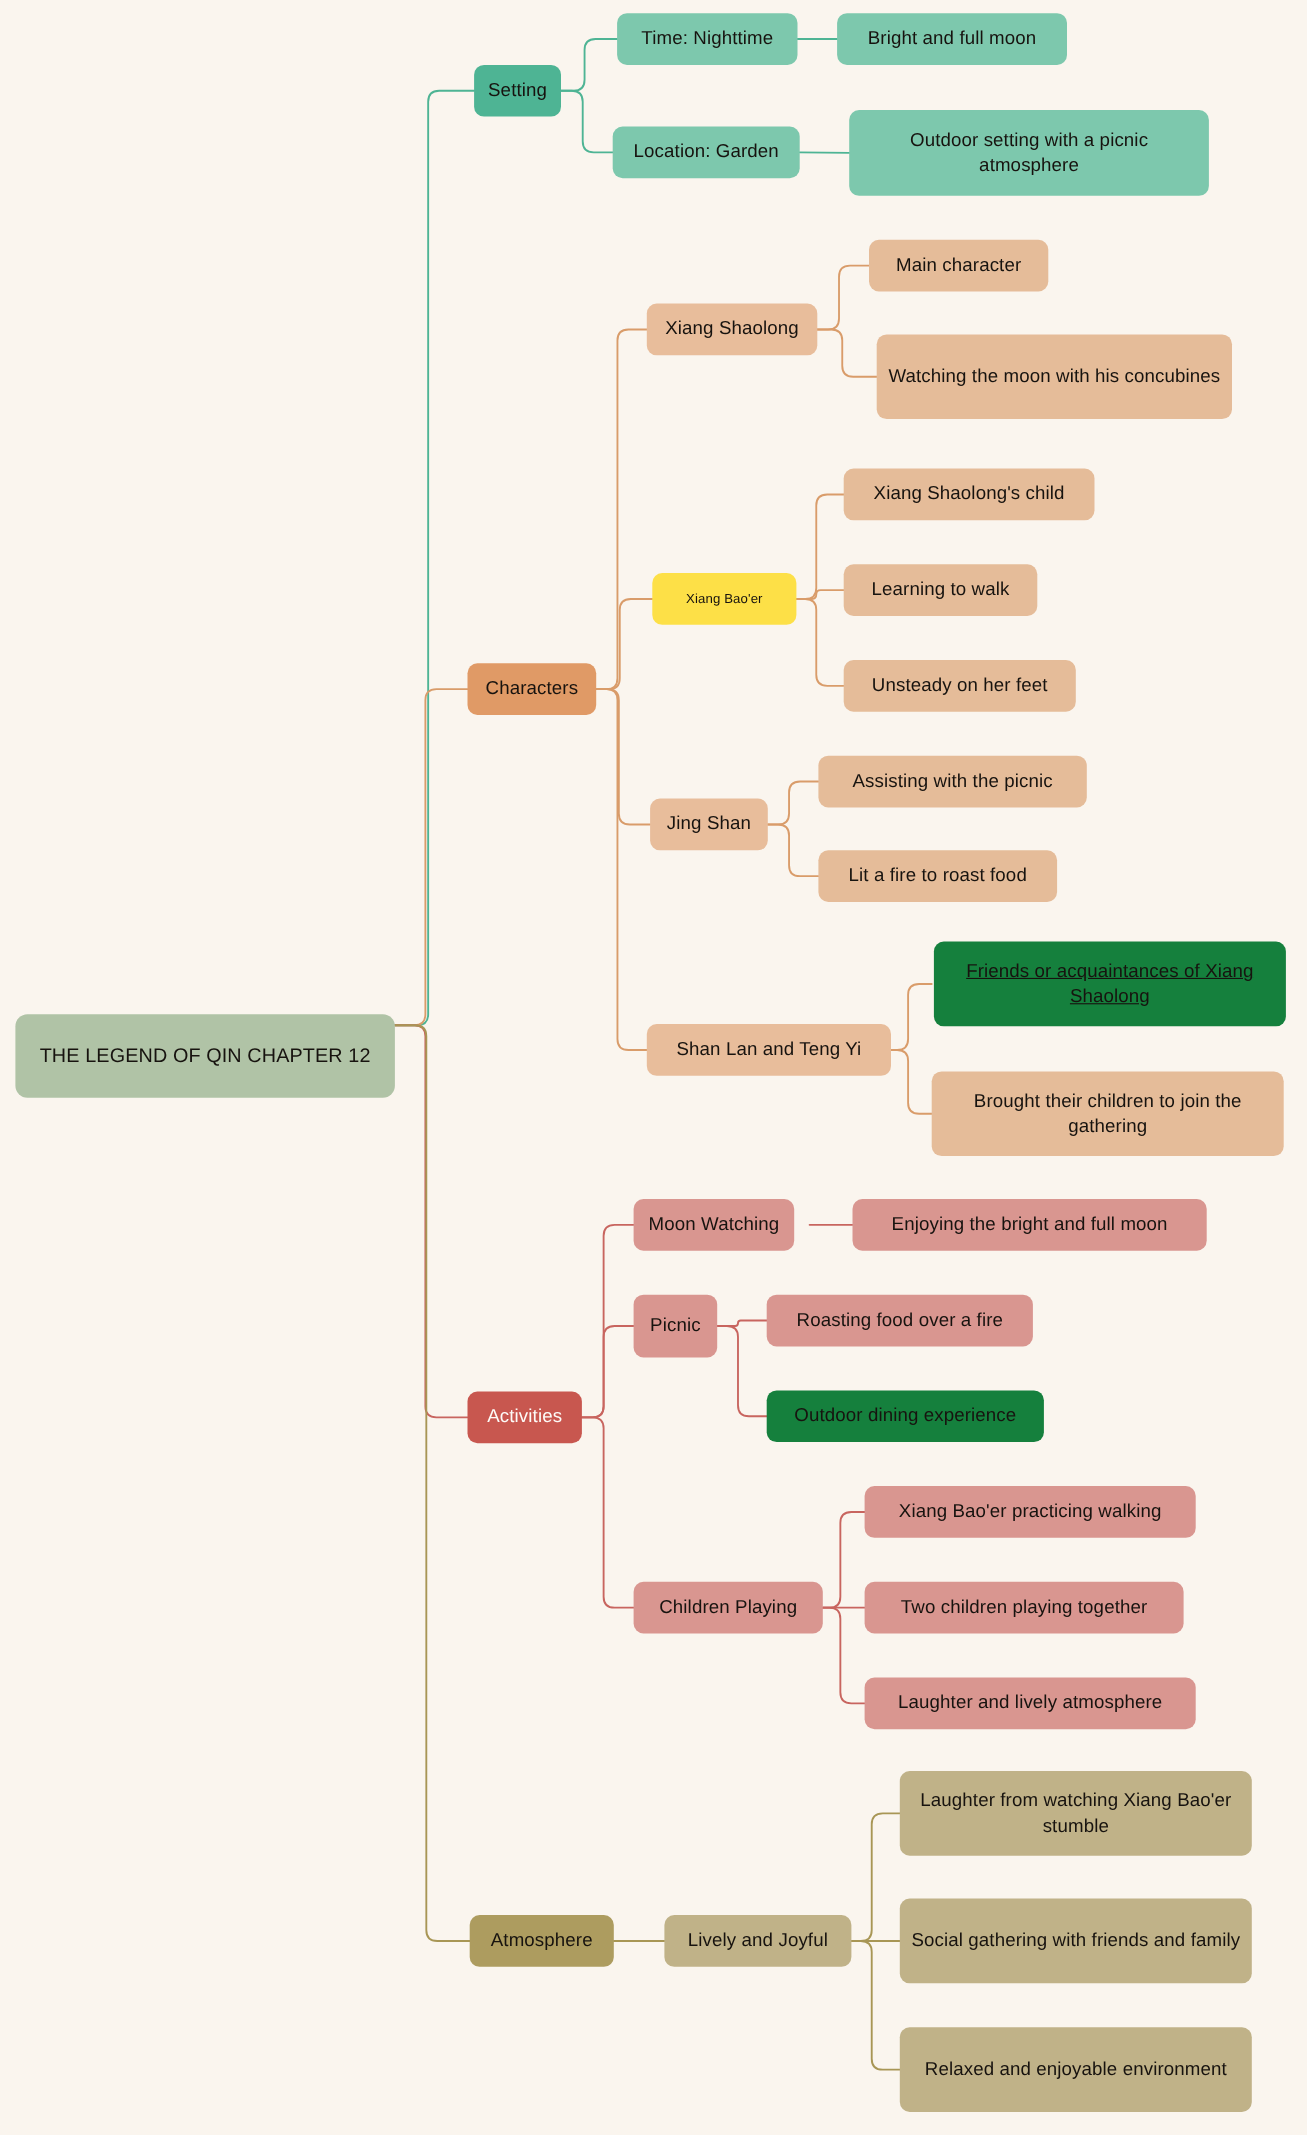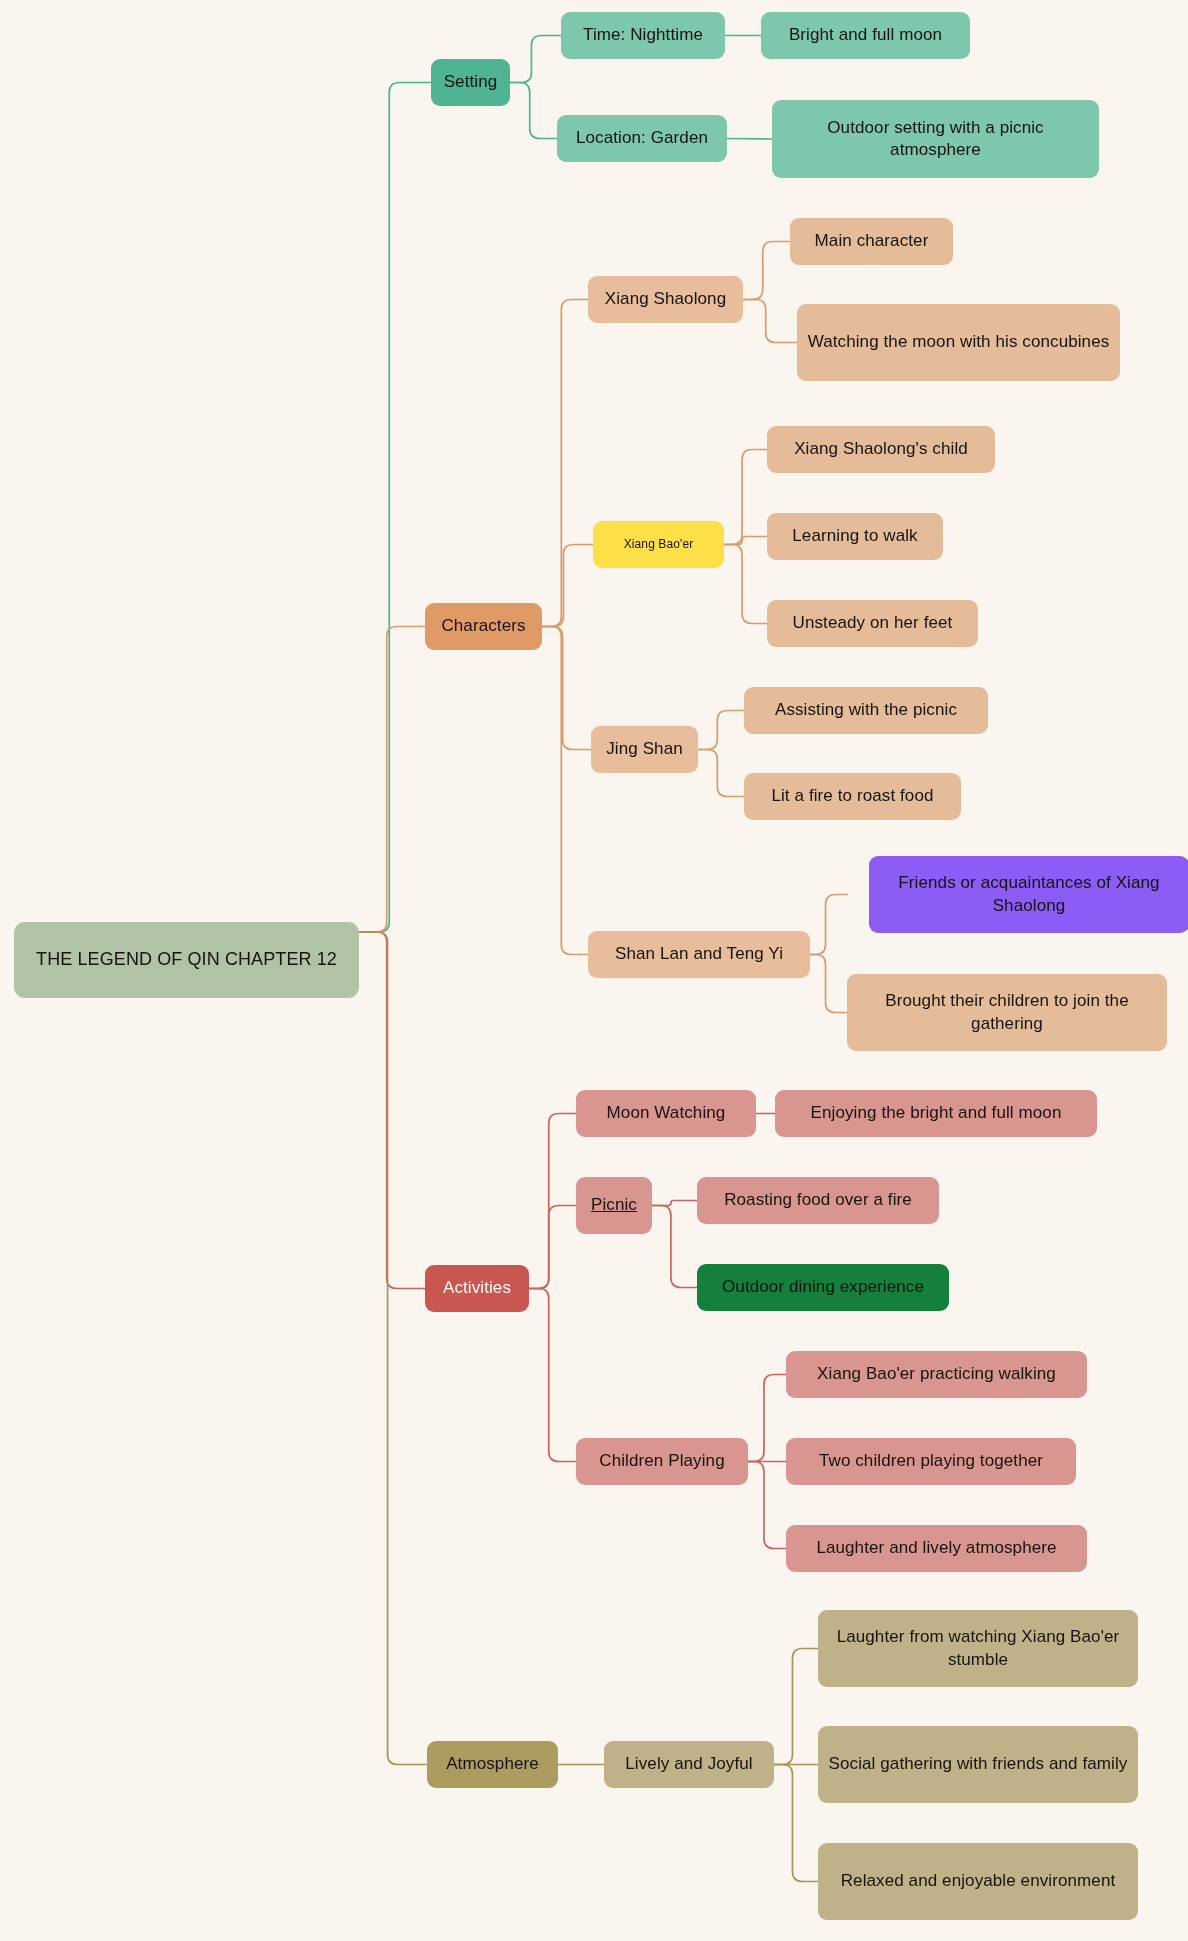--- a/index.html
+++ b/index.html
@@ -96,26 +96,26 @@
     <div class="node leaf" style="left: 790px; top: 218px; width: 163px; height: 47px; background: rgb(229, 188, 153); font-size: 17px;">Main character</div>
     <div class="node leaf" style="left: 797px; top: 304px; width: 323px; height: 77px; background: rgb(229, 188, 153); font-size: 17px;">Watching the moon with his concubines</div>
     <div class="node sub" style="left: 593px; top: 521px; width: 131px; height: 47px; background: #fde047; font-size: 12px;">Xiang Bao'er</div>
     <div class="node leaf" style="left: 767px; top: 426px; width: 228px; height: 47px; background: rgb(229, 188, 153); font-size: 17px;">Xiang Shaolong's child</div>
     <div class="node leaf" style="left: 767px; top: 513px; width: 176px; height: 47px; background: rgb(229, 188, 153); font-size: 17px;">Learning to walk</div>
     <div class="node leaf" style="left: 767px; top: 600px; width: 211px; height: 47px; background: rgb(229, 188, 153); font-size: 17px;">Unsteady on her feet</div>
     <div class="node sub" style="left: 591px; top: 726px; width: 107px; height: 47px; background: rgb(232, 189, 155); font-size: 17px;">Jing Shan</div>
     <div class="node leaf" style="left: 744px; top: 687px; width: 244px; height: 47px; background: rgb(229, 188, 153); font-size: 17px;">Assisting with the picnic</div>
     <div class="node leaf" style="left: 744px; top: 773px; width: 217px; height: 47px; background: rgb(229, 188, 153); font-size: 17px;">Lit a fire to roast food</div>
     <div class="node sub" style="left: 588px; top: 931px; width: 222px; height: 47px; background: rgb(232, 189, 155); font-size: 17px;">Shan Lan and Teng Yi</div>
-    <div class="node leaf" style="left: 869px; top: 856px; width: 320px; height: 77px; background: #8b5cf6; font-size: 17px;">Friends or acquaintances of Xiang Shaolong</div>
+    <div class="node leaf" style="left: 849px; top: 856px; width: 320px; height: 77px; background: #15803d; font-size: 17px; text-decoration: underline;">Friends or acquaintances of Xiang Shaolong</div>
     <div class="node leaf" style="left: 847px; top: 974px; width: 320px; height: 77px; background: rgb(229, 188, 153); font-size: 17px;">Brought their children to join the gathering</div>
     <div class="node branch white-text" style="left: 425px; top: 1265px; width: 104px; height: 47px; background: rgb(200, 87, 79); font-size: 17px;">Activities</div>
-    <div class="node sub" style="left: 576px; top: 1090px; width: 180px; height: 47px; background: rgb(217, 150, 144); font-size: 17px;">Moon Watching</div>
+    <div class="node sub" style="left: 576px; top: 1090px; width: 146px; height: 47px; background: rgb(217, 150, 144); font-size: 17px;">Moon Watching</div>
     <div class="node leaf" style="left: 775px; top: 1090px; width: 322px; height: 47px; background: rgb(217, 150, 144); font-size: 17px;">Enjoying the bright and full moon</div>
-    <div class="node sub" style="left: 576px; top: 1177px; width: 76px; height: 57px; background: rgb(217, 150, 144); font-size: 17px; text-decoration: underline;">Picnic</div>
+    <div class="node sub" style="left: 576px; top: 1177px; width: 76px; height: 57px; background: rgb(217, 150, 144); font-size: 17px;">Picnic</div>
     <div class="node leaf" style="left: 697px; top: 1177px; width: 242px; height: 47px; background: rgb(217, 150, 144); font-size: 17px;">Roasting food over a fire</div>
     <div class="node leaf" style="left: 697px; top: 1264px; width: 252px; height: 47px; background: #15803d; font-size: 17px;">Outdoor dining experience</div>
     <div class="node sub" style="left: 576px; top: 1438px; width: 172px; height: 47px; background: rgb(217, 150, 144); font-size: 17px;">Children Playing</div>
     <div class="node leaf" style="left: 786px; top: 1438px; width: 290px; height: 47px; background: rgb(217, 150, 144); font-size: 17px;">Two children playing together</div>
     <div class="node leaf" style="left: 786px; top: 1351px; width: 301px; height: 47px; background: rgb(217, 150, 144); font-size: 17px;">Xiang Bao'er practicing walking</div>
     <div class="node leaf" style="left: 786px; top: 1525px; width: 301px; height: 47px; background: rgb(217, 150, 144); font-size: 17px;">Laughter and lively atmosphere</div>
     <div class="node branch" style="left: 427px; top: 1741px; width: 131px; height: 47px; background: rgb(173, 156, 95); font-size: 17px;">Atmosphere</div>
     <div class="node sub" style="left: 604px; top: 1741px; width: 170px; height: 47px; background: rgb(192, 178, 136); font-size: 17px;">Lively and Joyful</div>
     <div class="node leaf" style="left: 818px; top: 1610px; width: 320px; height: 77px; background: rgb(192, 178, 136); font-size: 17px;">Laughter from watching Xiang Bao'er stumble</div>
     <div class="node leaf" style="left: 818px; top: 1726px; width: 320px; height: 77px; background: rgb(192, 178, 136); font-size: 17px;">Social gathering with friends and family</div>

